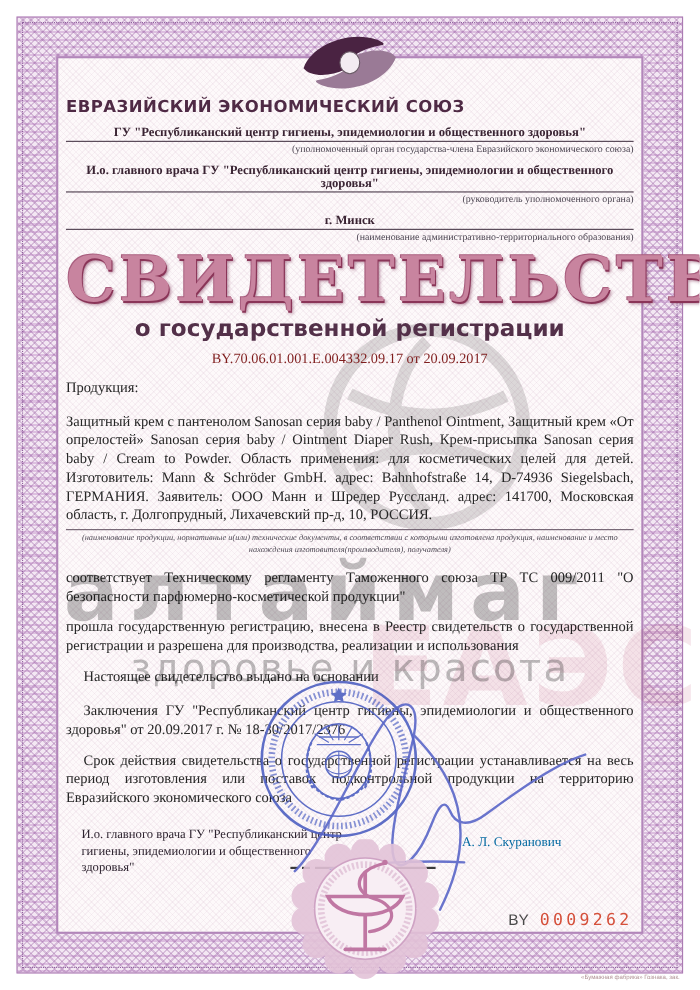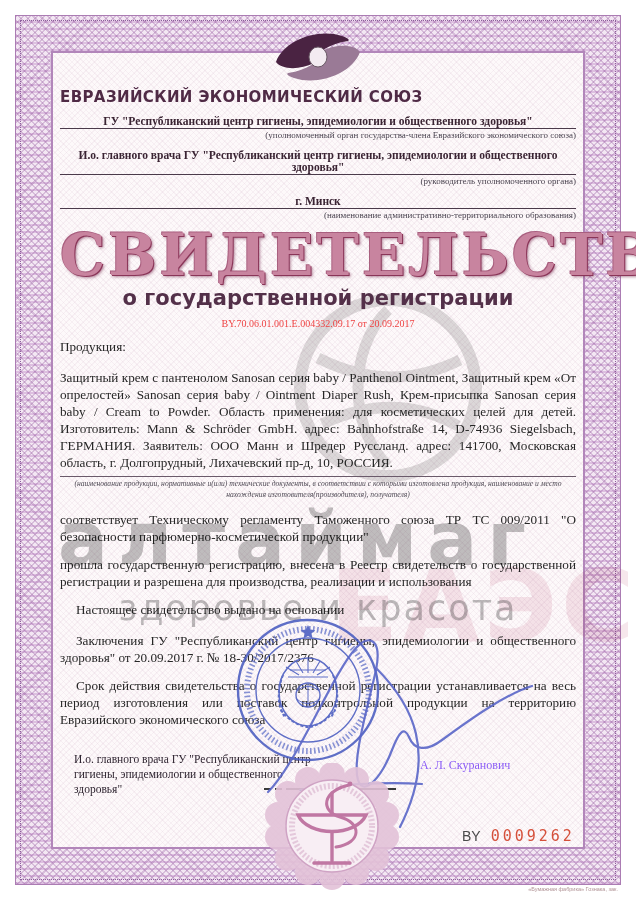--- a/index.html
+++ b/index.html
@@ -26,21 +26,21 @@
   .union-name{margin-top:2px;text-align:left;font-family:"DejaVu Sans",sans-serif;
     font-weight:bold;font-size:15px;letter-spacing:0.4px;color:#4f2a45;}
   .hrow{margin-top:9px;border-bottom:1px solid #4a3a4a;text-align:center;
     font-weight:bold;font-size:11.5px;color:#3a2433;padding-bottom:1px;}
   .hcap{text-align:right;font-size:9px;color:#4a4450;margin-top:1px;}
   .title-main{margin-top:5px;text-align:center;font-family:"DejaVu Serif",serif;font-weight:bold;
     font-size:57px;line-height:1.04;letter-spacing:3px;color:#c8849f;
     text-shadow:1px 1px 0 #8a3558,-1px -1px 0 #a95f7f,2px 2px 3px rgba(122,44,80,0.55);}
   .title-sub{margin-top:2px;text-align:center;font-family:"DejaVu Sans",sans-serif;
     font-weight:bold;font-size:21px;color:#533049;}
-  .cert-number{margin-top:8px;text-align:center;font-size:10px;color:#ef4444;}
+  .cert-number{margin-top:8px;text-align:center;font-size:13px;color:#7f1d1d;}
   .product-label{margin-top:9px;font-size:12.5px;}
   .body-par{font-size:13.2px;line-height:1.29;text-align:justify;}
   .product-rule{margin-top:4px;border-bottom:1px solid #6a5a6a;height:1px;}
   .product-caption{margin-top:2px;text-align:center;font-style:italic;font-size:7.6px;
     line-height:1.35;color:#4f4a55;}
   .par-gap{margin-top:11px;}
   .indent{text-indent:16px;}
   .tight{margin-top:14px;}
   
   .wm{position:absolute;pointer-events:none;mix-blend-mode:multiply;}
@@ -49,21 +49,21 @@
     font-size:100px;color:rgba(221,158,180,0.25);letter-spacing:4px;}
   .wm-store{left:58px;top:496px;width:520px;z-index:6;
     font-family:"DejaVu Sans",sans-serif;font-weight:bold;font-size:74px;letter-spacing:10px;
     color:rgba(108,108,108,0.42);}
   .wm-tagline{left:58px;top:588px;width:520px;z-index:6;text-align:center;
     font-family:"DejaVu Sans",sans-serif;font-size:35px;letter-spacing:2px;
     color:rgba(124,124,124,0.50);}
   
   .signer-title{position:absolute;left:74px;top:752px;width:240px;z-index:7;
     font-size:11.5px;line-height:1.3;color:#2e2430;}
-  .signer-name{position:absolute;left:420px;top:758px;z-index:7;font-size:12px;color:#8b5cf6;}
+  .signer-name{position:absolute;left:420px;top:758px;z-index:7;font-size:12px;color:#0369a1;}
   .sig-line{position:absolute;left:264px;top:788px;width:132px;height:2px;z-index:7;
     background:linear-gradient(90deg,#3a3a3a 0 7px,transparent 7px 11px,#3a3a3a 11px 18px,transparent 18px 22px,#3a3a3a 22px 100%);}
   .seal-label{position:absolute;left:297px;top:801px;z-index:7;font-size:11px;color:#2e2430;}
   .stamp{position:absolute;left:233px;top:615px;width:150px;height:150px;z-index:8;opacity:0.88;}
   .signature{position:absolute;left:240px;top:612px;width:300px;height:225px;z-index:9;opacity:0.9;}
   .rosette{position:absolute;left:252px;top:763px;width:160px;height:135px;z-index:10;}
   
   .serial{position:absolute;left:438px;top:827px;z-index:11;white-space:nowrap;}
   .serial-series{font-family:"Liberation Sans",sans-serif;font-size:14px;color:#4a4a4a;margin-right:10px;margin-left:24px;}
   .serial-digits{font-family:"DejaVu Sans Mono",monospace;font-size:15px;letter-spacing:3px;color:#d5503b;}

